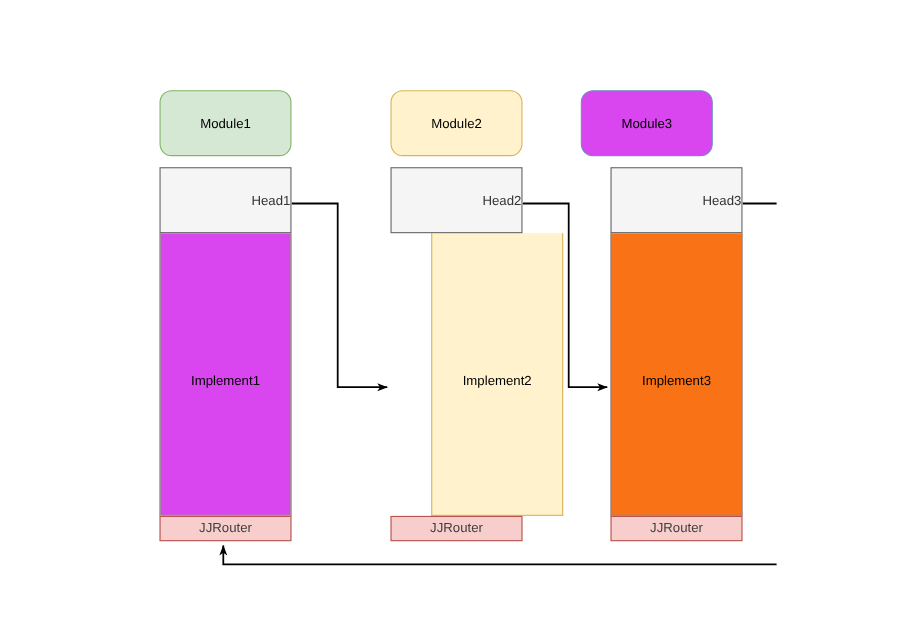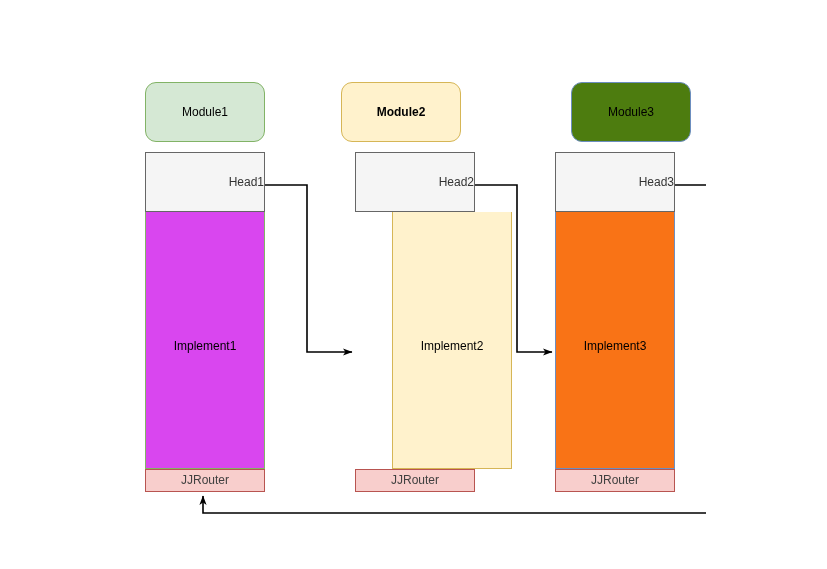--- a/index.html
+++ b/index.html
@@ -119,36 +119,36 @@
     </div>
     <div class="head-box" style="left:145px; top:152px; width:120px; height:60px;">
       <span>Head1</span>
     </div>
     <div class="router-box" style="left:145px; top:469px; width:120px; height:23px;">
       <span>JJRouter</span>
     </div>
   </div>
 
   <div class="column">
-    <div class="module-pill" style="left:341px; top:82px; width:120px; height:60px; background:#fff2cc; border-color:#d6b656;font-weight:bold;">
+    <div class="module-pill" style="left:355px; top:82px; width:120px; height:60px; background:#fff2cc; border-color:#d6b656;">
       <span>Module2</span>
     </div>
     <div class="impl-box" style="left:355px; top:212px; width:120px; height:257px; background:#fff2cc; border-color:#d6b656;margin-left:37px;">
       <span class="impl-label" style="top:127px;">Implement2</span>
     </div>
     <div class="head-box" style="left:355px; top:152px; width:120px; height:60px;">
       <span>Head2</span>
     </div>
     <div class="router-box" style="left:355px; top:469px; width:120px; height:23px;">
       <span>JJRouter</span>
     </div>
   </div>
 
   <div class="column">
-    <div class="module-pill" style="left:571px; top:82px; width:120px; height:60px; background:#4d7c0f; border-color:#6c8ebf;">
+    <div class="module-pill" style="left:528px; top:82px; width:120px; height:60px; background:#d946ef; border-color:#6c8ebf;">
       <span>Module3</span>
     </div>
     <div class="impl-box" style="left:555px; top:212px; width:120px; height:257px; background:#f97316; border-color:#6c8ebf;">
       <span class="impl-label" style="top:127px;">Implement3</span>
     </div>
     <div class="head-box" style="left:555px; top:152px; width:120px; height:60px;">
       <span>Head3</span>
     </div>
     <div class="router-box" style="left:555px; top:469px; width:120px; height:23px;">
       <span>JJRouter</span>

